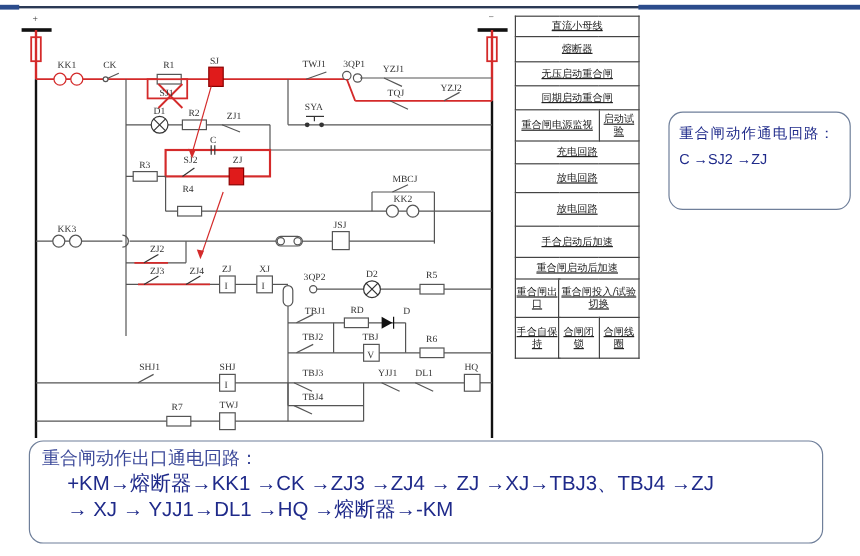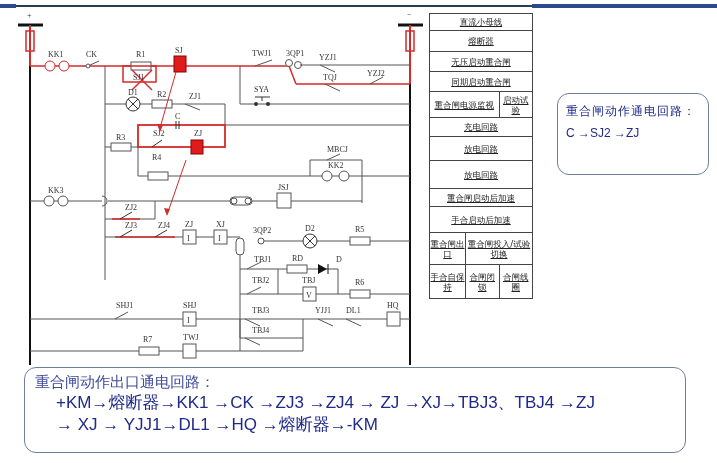--- a/index.html
+++ b/index.html
@@ -272,25 +272,25 @@
   </tr>
   <tr style="height:19px">
         <td colspan="6">充电回路</td>
       </tr>
   <tr style="height:24px">
         <td colspan="6">放电回路</td>
       </tr>
   <tr style="height:28px">
         <td colspan="6">放电回路</td>
       </tr>
+  <tr style="height:26px">
+        <td colspan="6">手合启动后加速</td>
+      </tr>
   <tr style="height:18px">
         <td colspan="6">重合闸启动后加速</td>
-      </tr>
-  <tr style="height:26px">
-        <td colspan="6">手合启动后加速</td>
       </tr>
   <tr style="height:32px">
     <td colspan="2">重合闸出口</td>
     <td colspan="4">重合闸投入/试验切换</td>
   </tr>
   <tr style="height:34px">
     <td colspan="2">手合自保持</td>
     <td colspan="2">合闸闭锁</td>
     <td colspan="2">合闸线圈</td>
   </tr>

